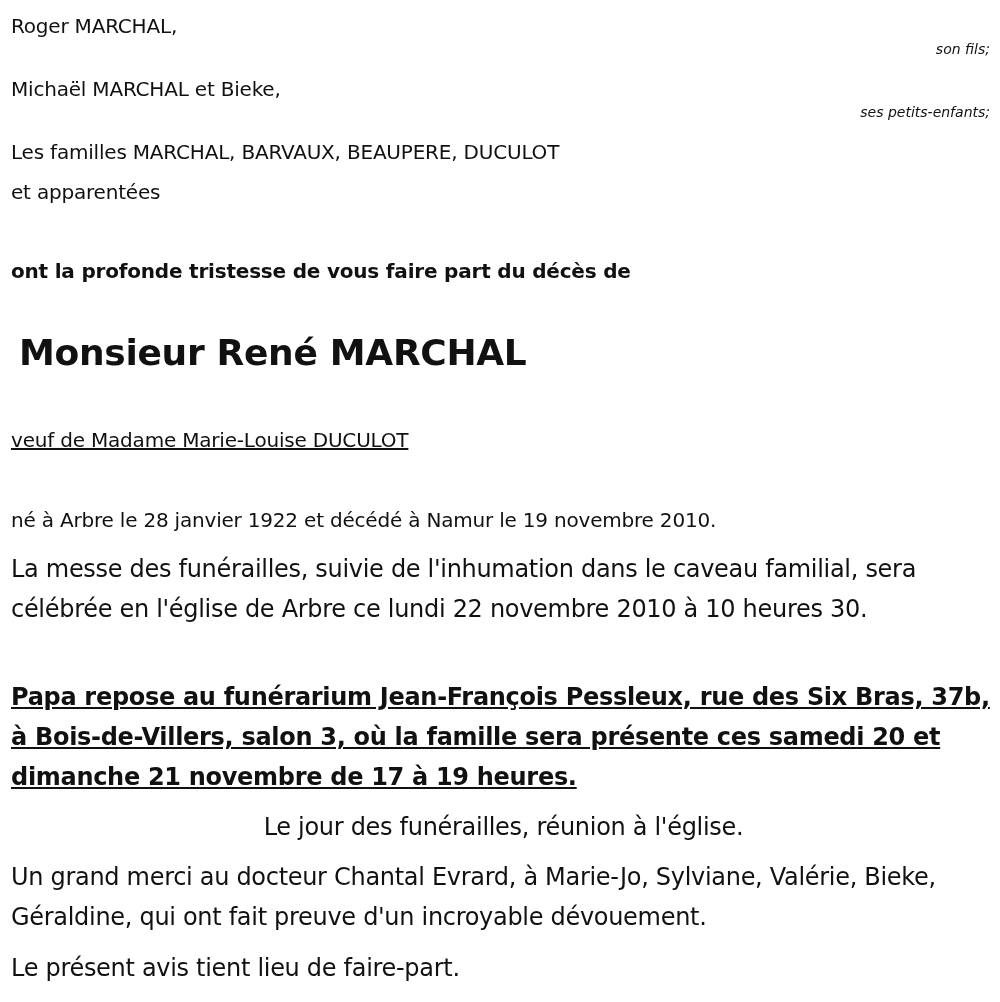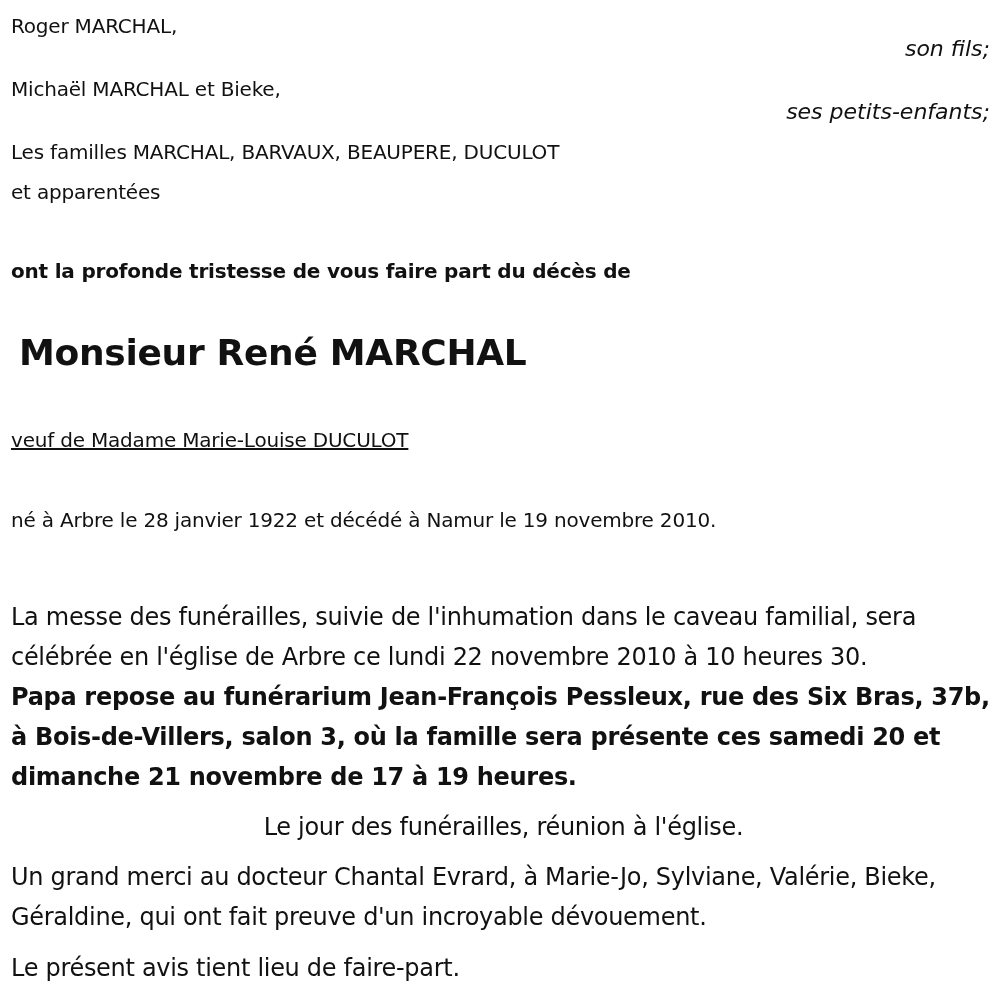--- a/index.html
+++ b/index.html
@@ -5,21 +5,21 @@
   html, body { margin: 0; padding: 0; background: #ffffff; }
   body {
     width: 1000px; height: 1002px; overflow: hidden; position: relative;
     font-family: "DejaVu Sans", sans-serif; color: #111111;
   }
   .line {
     position: absolute; left: 11px; font-size: 20px; line-height: 40px;
     white-space: nowrap; letter-spacing: -0.2px;
   }
   .role {
-    position: absolute; right: 10px; font-size: 22px; font-style: italic;
+    position: absolute; right: 10px; font-size: 14px; font-style: italic;
     line-height: 30px; white-space: nowrap;
   }
   .title {
     position: absolute; left: 11px; top: 330px; font-size: 36px;
     font-weight: bold; line-height: 46px; white-space: nowrap; letter-spacing: -0.3px; margin-left: 8px;
   }
   .para {
     position: absolute; left: 11px; width: 985px; font-size: 24px; line-height: 40px;
     letter-spacing: -0.3px;
   }
@@ -39,22 +39,22 @@
   <div class="line" style="top:172px;">et apparentées</div>
 
   <div class="line" style="top:251px;font-weight:bold;">ont la profonde tristesse de vous faire part du décès de</div>
 
   <div class="title">Monsieur René MARCHAL</div>
 
   <div class="line" style="top:420px;text-decoration:underline;">veuf de Madame Marie-Louise DUCULOT</div>
 
   <div class="line" style="top:500px;">né à Arbre le 28 janvier 1922 et décédé à Namur le 19 novembre 2010.</div>
 
-  <div class="para" style="top:549px;margin-top:48px;">La messe des funérailles, suivie de l'inhumation dans le caveau familial, sera célébrée en l'église de Arbre ce lundi 22 novembre 2010 à 10 heures 30.</div>
+  <div class="para" style="top:549px;">La messe des funérailles, suivie de l'inhumation dans le caveau familial, sera célébrée en l'église de Arbre ce lundi 22 novembre 2010 à 10 heures 30.</div>
 
-  <div class="para bold" style="top:677px;">Papa repose au funérarium Jean-François Pessleux, rue des Six Bras, 37b, à Bois-de-Villers, salon 3, où la famille sera présente ces samedi 20 et dimanche 21 novembre de 17 à 19 heures.</div>
+  <div class="para bold" style="top:677px;text-decoration:underline;">Papa repose au funérarium Jean-François Pessleux, rue des Six Bras, 37b, à Bois-de-Villers, salon 3, où la famille sera présente ces samedi 20 et dimanche 21 novembre de 17 à 19 heures.</div>
 
   <div class="para" style="top:807px;text-align:center;">Le jour des funérailles, réunion à l'église.</div>
 
   <div class="para" style="top:857px;">Un grand merci au docteur Chantal Evrard, à Marie-Jo, Sylviane, Valérie, Bieke, Géraldine, qui ont fait preuve d'un incroyable dévouement.</div>
 
   <div class="para" style="top:948px;">Le présent avis tient lieu de faire-part.</div>
 </div>
 
 </body></html>

